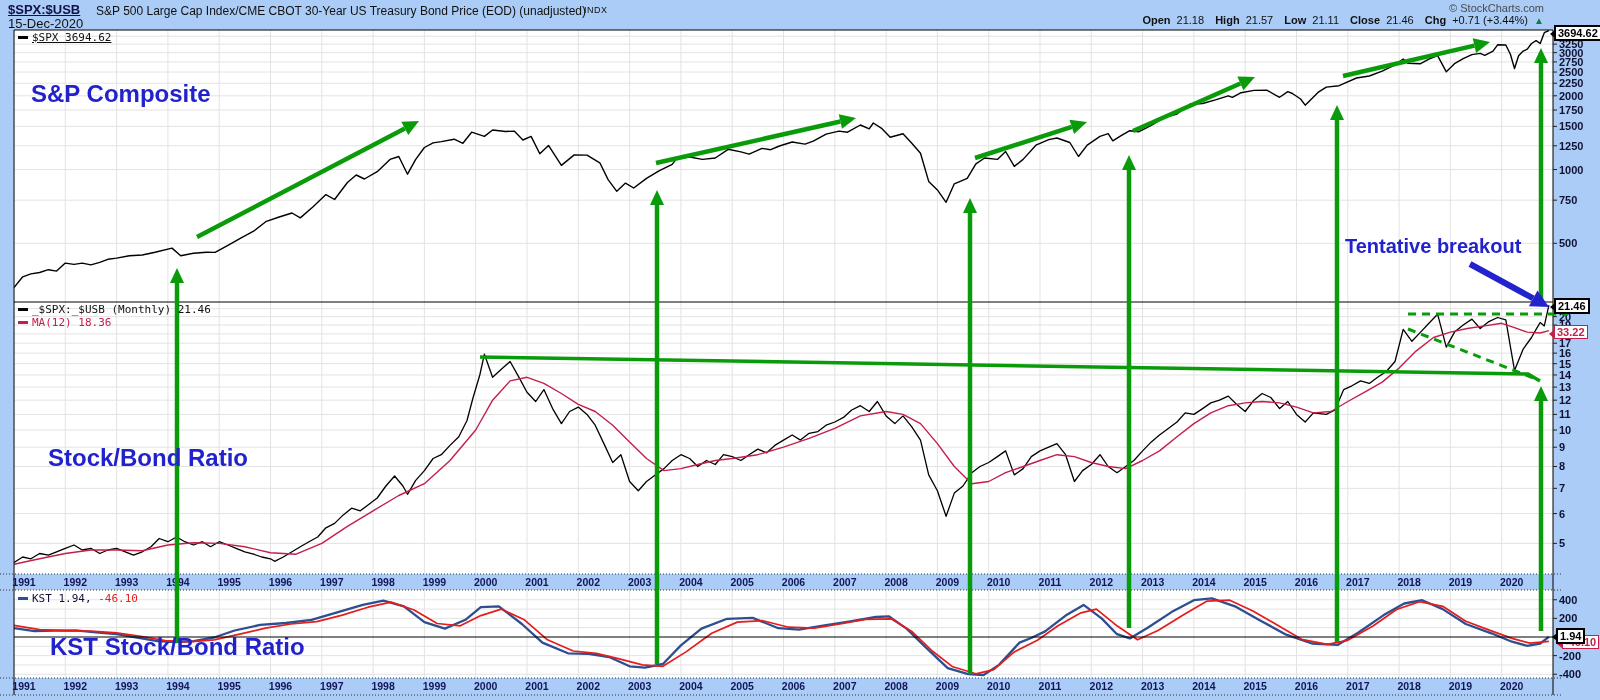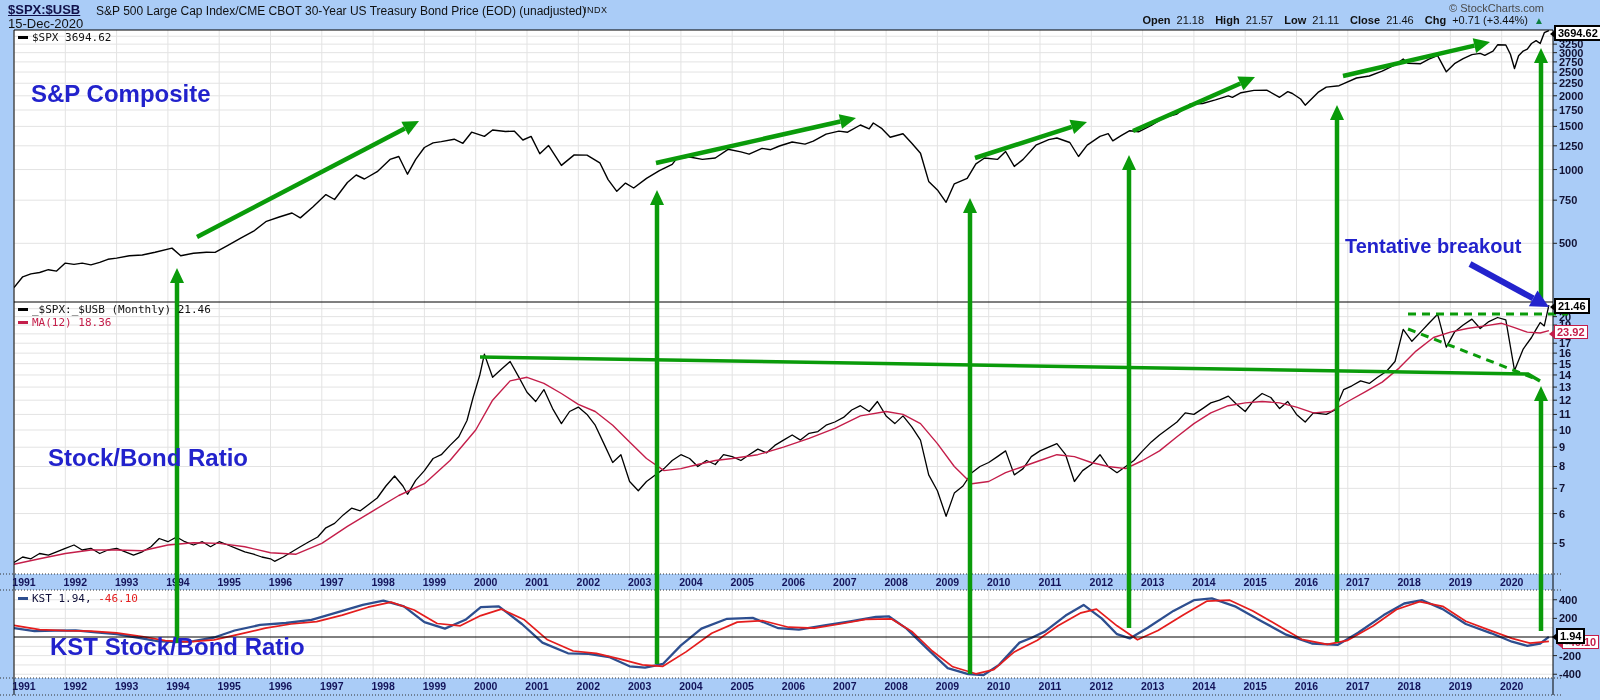--- a/index.html
+++ b/index.html
@@ -13,21 +13,21 @@
   #hdr-exch{left:548px;top:5px;font-size:9px;color:#111;letter-spacing:.5px;margin-left:36px;}
   #hdr-date{left:8px;top:16px;font-size:13px;color:#111;}
   #hdr-copy{right:56px;top:2px;font-size:11px;color:#4a4a4a;text-align:center;}
   #hdr-quote{right:56px;top:14px;font-size:11px;color:#111;text-align:right;}
   #hdr-quote b{font-weight:bold;}
   #hdr-quote span{margin-left:3px;}
   #up-tri{color:#0c8040;font-size:10px;}
   
   .legend{font-family:"DejaVu Sans Mono",monospace;font-size:11px;color:#111;}
   .sw{display:inline-block;width:10px;height:3px;vertical-align:middle;margin:-2px 4px 0 0;}
-  #leg-spx{left:18px;top:31px;}
+  #leg-spx{left:18px;top:31px;text-decoration:underline;}
   #leg-ratio{left:18px;top:303px;}
   #leg-ma{left:18px;top:316px;color:#c41e4a;}
   #leg-kst{left:18px;top:592px;color:#10103a;}
   #leg-kst .sig{color:#e41d1d;}
   
   .ann{font-size:24px;font-weight:bold;color:#2222cc;}
   #ann-spx{left:31px;top:80px;}
   #ann-ratio{left:48px;top:444px;}
   #ann-kst{left:50px;top:633px;}
   #ann-breakout{left:1345px;top:235px;font-size:20px;}
@@ -350,15 +350,15 @@
 <div class="ov legend" id="leg-ma"><span class="sw" style="background:#c41e4a"></span><span>MA(12) 18.36</span></div>
 <div class="ov legend" id="leg-kst"><span class="sw" style="background:#2d4e8f"></span><span>KST 1.94,</span><span class="sig"> -46.10</span></div>
 
 <div class="ov ann" id="ann-spx">S&amp;P Composite</div>
 <div class="ov ann" id="ann-ratio">Stock/Bond Ratio</div>
 <div class="ov ann" id="ann-kst">KST Stock/Bond Ratio</div>
 <div class="ov ann" id="ann-breakout">Tentative breakout</div>
 
 <div class="pbox" id="box-spx">3694.62</div>
 <div class="pbox" id="box-ratio">21.46</div>
-<div class="pbox red" id="box-ma">23.92</div>
+<div class="pbox red" id="box-ma">33.22</div>
 <div class="pbox" id="box-kst">1.94</div>
 <div class="pbox red" id="box-sig">-46.10</div>
 
 </body></html>

